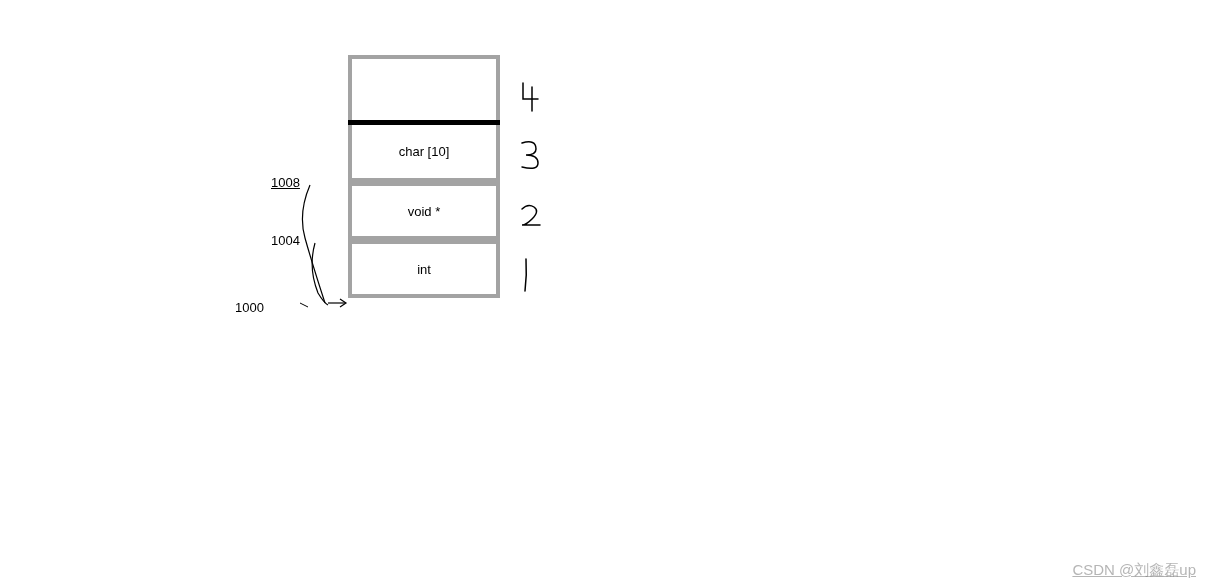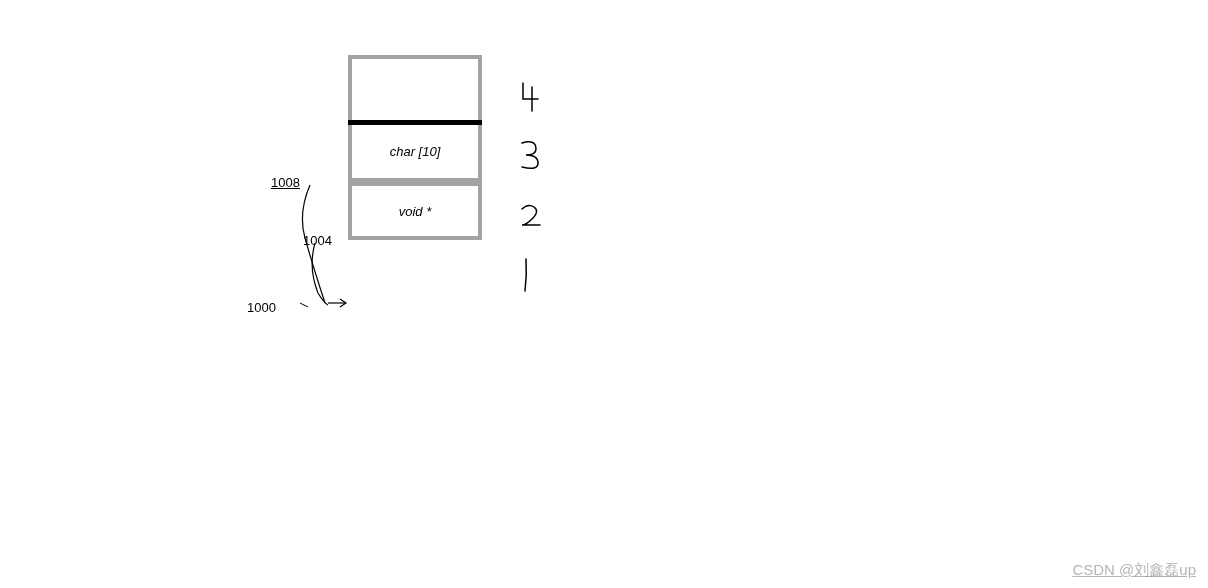--- a/index.html
+++ b/index.html
@@ -9,25 +9,24 @@
       position: relative; 
       font-family: Arial, sans-serif;
       background: #fff;
     }
     .diagram-container {
       position: absolute;
       left: 235px;
       top: 55px;
     }
     .stack {
-      width: 134px;
+      width: 152px;
       position: absolute;
       left: 113px;
       top: 0;
-      font-style: italic;
     }
     .cell {
       border: 4px solid #a3a3a3;
       display: flex;
       align-items: center;
       justify-content: center;
       font-size: 13px;
     }
     .cell-4 {
       height: 65px;
@@ -47,22 +46,22 @@
     }
     .cell-1 {
       height: 58px;
     }
     .address-label {
       position: absolute;
       font-size: 13px;
       text-align: right;
     }
     .addr-1008 { left: 36px; top: 120px; text-decoration: underline; }
-    .addr-1004 { left: 36px; top: 178px; margin-left: 32px; }
-    .addr-1000 { left: 12px; top: 245px; }
+    .addr-1004 { left: 36px; top: 178px; }
+    .addr-1000 { left: 0; top: 245px; }
     .arrow-svg {
       position: absolute;
       left: 55px;
       top: 128px;
       pointer-events: none;
     }
     .handwritten {
       position: absolute;
       font-family: 'Comic Sans MS', cursive;
       font-size: 28px;
@@ -92,20 +91,23 @@
     <div class="cell cell-4">
       <span></span>
     </div>
     <div class="thick-separator"></div>
     <div class="cell cell-3">
       <span>char [10]</span>
     </div>
     <div class="cell cell-2">
       <span>void *</span>
     </div>
+    <div class="cell cell-1">
+      <span>int</span>
+    </div>
   </div>
 
   <div class="address-label addr-1008">1008</div>
   <div class="address-label addr-1004">1004</div>
   <div class="address-label addr-1000">1000</div>
 
   <svg class="arrow-svg" width="70" height="135">
     <path d="M 20 2 Q 8 30 15 55 Q 22 80 35 120" stroke="#000" stroke-width="1.2" fill="none"></path>
     <path d="M 25 60 Q 18 85 28 110 Q 34 120 38 122" stroke="#000" stroke-width="1.2" fill="none"></path>
     <path d="M 38 120 L 55 120" stroke="#000" stroke-width="1.2" fill="none"></path>

